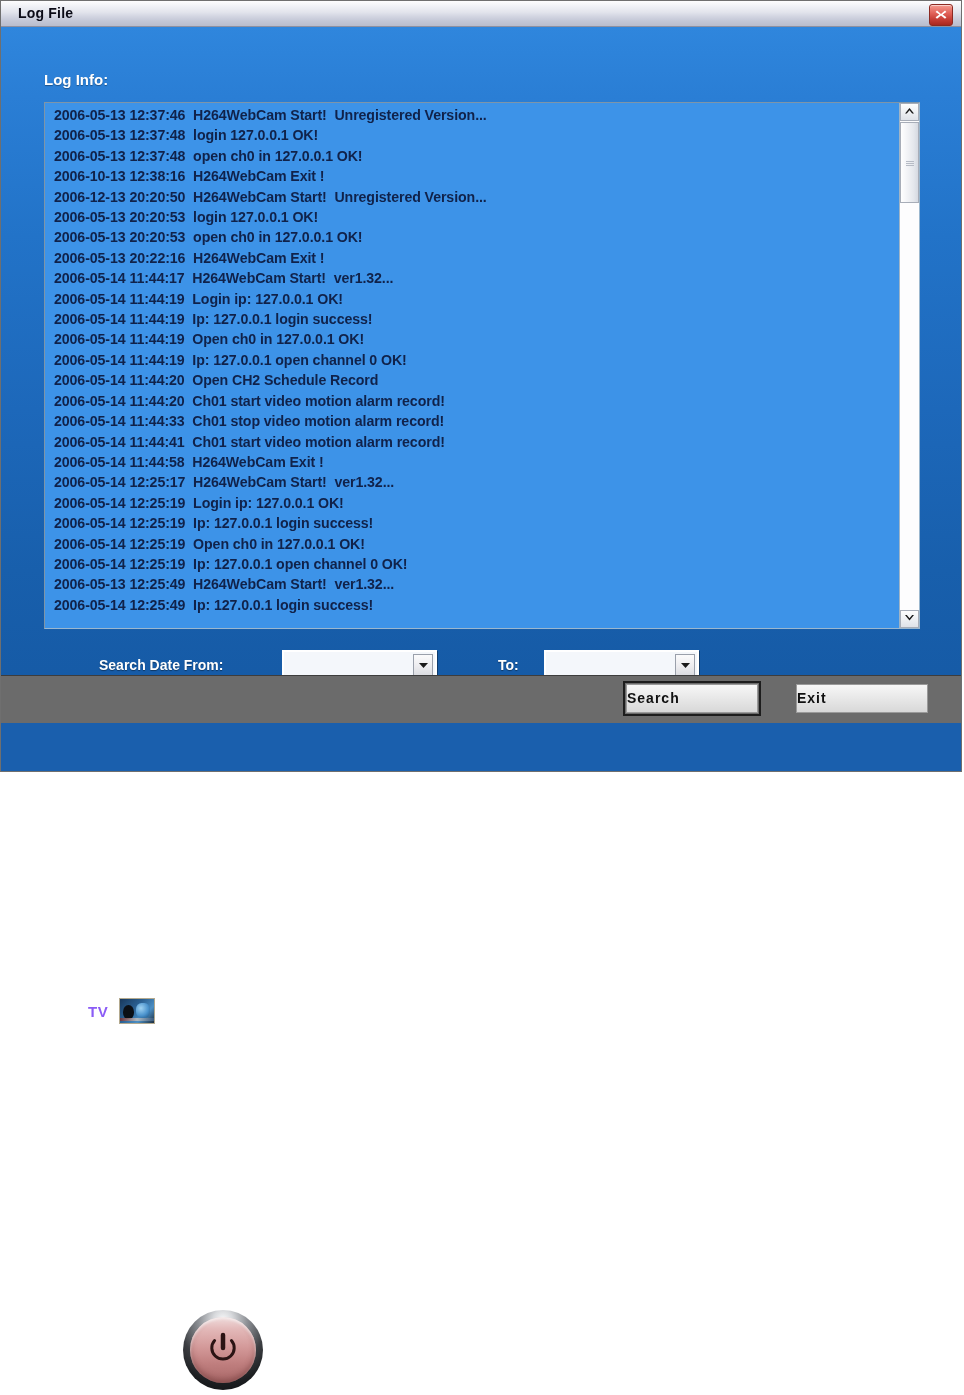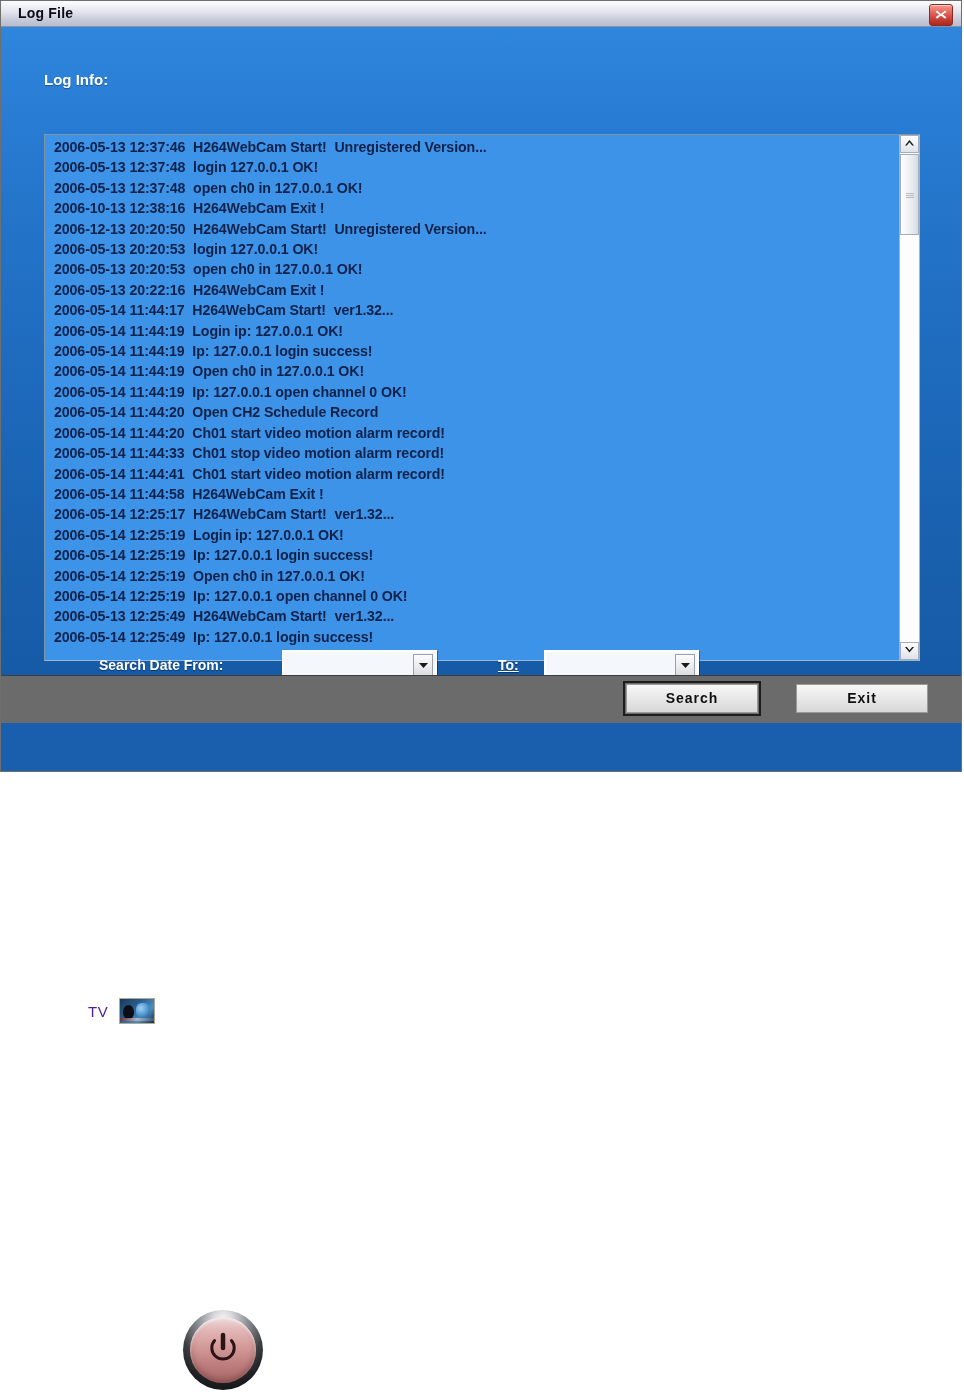--- a/index.html
+++ b/index.html
@@ -78,21 +78,20 @@
   #log-listbox {
     position: absolute;
     left: 43px; top: 75px;
     width: 876px; height: 527px;
     background: #3d93e8;
     border: 1px solid #9ab7cf;
     border-top-color: #7e95a8;
     border-left-color: #7e95a8;
     box-sizing: border-box;
     overflow: hidden;
-    margin-top: 32px;
   }
   #log-lines {
     position: absolute;
     left: 0; top: 2px;
     right: 22px;
     padding-left: 9px;
     overflow: hidden;
   }
   .log-line {
     font-family: "Liberation Sans", sans-serif;
@@ -152,21 +151,21 @@
 
   
   .ctl-label {
     position: absolute;
     font-size: 14px; font-weight: bold;
     color: #ffffff;
     text-shadow: 0 1px 1px rgba(0,0,0,.4);
     white-space: nowrap;
   }
   #lbl-date-from { left: 98px; top: 630px; }
-  #lbl-to        { left: 497px; top: 630px; text-decoration: underline; }
+  #lbl-to        { left: 497px; top: 630px; }
   #lbl-type      { left: 98px; top: 678px; }
 
   .date-combo {
     position: absolute;
     top: 623px;
     height: 31px;
     background: #f4f7fb;
     border: 2px solid #ffffff;
     box-sizing: border-box;
     box-shadow: 1px 1px 0 rgba(0,0,0,.35);
@@ -232,40 +231,40 @@
     position: absolute;
     top: 8px;
     height: 29px;
     font-size: 14px; font-weight: bold;
     color: #101010;
     background: linear-gradient(to bottom, #f7f7f7 0%, #e9e9e9 45%, #d8d8d8 100%);
     border: 1px solid #9a9a9a;
     box-sizing: border-box;
     cursor: pointer;
     line-height: 27px;
-    text-align: center;
+    text-align: left;
     letter-spacing: 1px;
   }
   #btn-search {
     left: 625px; width: 132px;
     outline: 2px solid #1d1d1d;
     outline-offset: 1px;
   }
   #btn-exit { left: 795px; width: 132px; }
 
   
   #tv-item {
     position: absolute;
     left: 88px; top: 998px;
     height: 26px;
     display: flex; align-items: center;
   }
   #tv-item .tv-text {
-    font-size: 15px; font-weight: normal;
-    color: #4c1d95;
+    font-size: 15px; font-weight: bold;
+    color: #8b5cf6;
     letter-spacing: 0.5px;
   }
   #tv-icon {
     margin-left: 11px;
     width: 36px; height: 26px;
     border: 1px solid #b3a98e;
     background: linear-gradient(135deg, #18385c 0%, #2a5f91 40%, #4c8fc4 70%, #1d2d3d 100%);
     box-sizing: border-box;
     position: relative;
     overflow: hidden;

